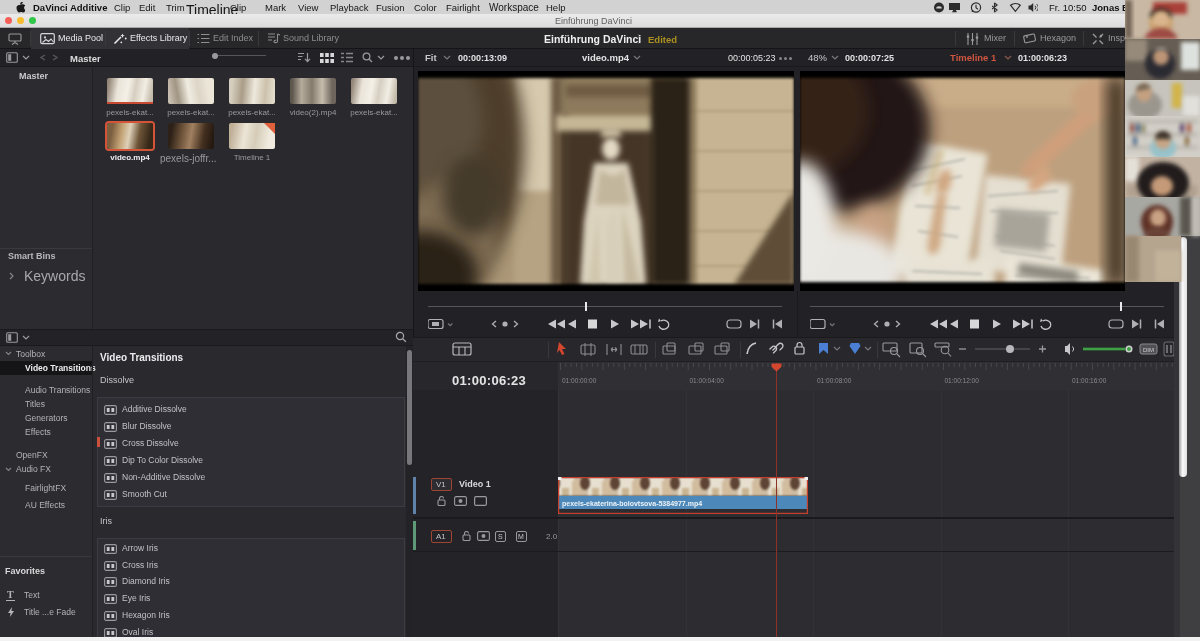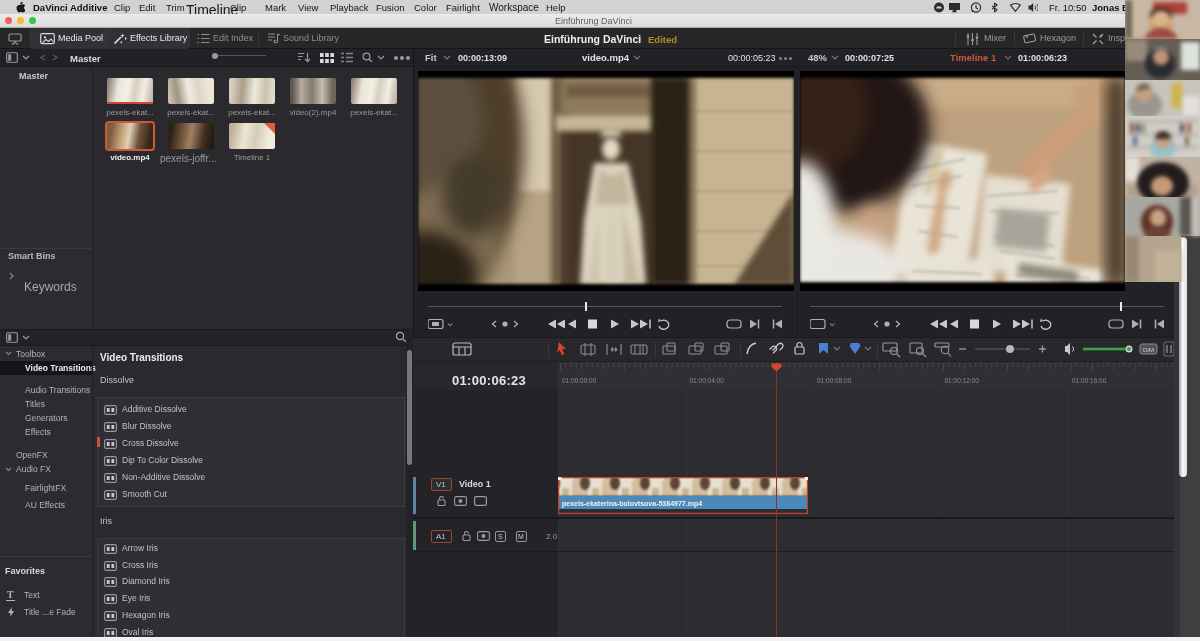--- a/index.html
+++ b/index.html
@@ -158,40 +158,40 @@
   </svg>
 <div class="tx" style="left:458px;top:53px;font-size:9px;font-weight:bold;color:#e2e2e4">00:00:13:09</div>
 <div class="tx" style="left:582px;top:52px;font-size:9.5px;font-weight:bold;color:#e2e2e4">video.mp4</div>
 <svg class="a" style="left:633px;top:55px" width="8" height="5" viewBox="0 0 8 5">
     <path d="M1 1l3 3 3-3" stroke="#77777c" stroke-width="1.2" fill="none"></path>
   </svg>
 <div class="tx" style="left:728px;top:53px;font-size:9px;font-weight:normal;color:#e2e2e4">00:00:05:23</div>
 <div class="a" style="left:779px;top:57px;width:3px;height:3px;border-radius:50%;background:#85858a"></div>
 <div class="a" style="left:784px;top:57px;width:3px;height:3px;border-radius:50%;background:#85858a"></div>
 <div class="a" style="left:789px;top:57px;width:3px;height:3px;border-radius:50%;background:#85858a"></div>
-<div class="tx" style="left:808px;top:52px;font-size:9.5px;font-weight:bold;color:#c8c8cc">48%</div>
+<div class="tx" style="left:808px;top:52px;font-size:9.5px;font-weight:normal;color:#c8c8cc">48%</div>
 <svg class="a" style="left:831px;top:55px" width="8" height="5" viewBox="0 0 8 5">
     <path d="M1 1l3 3 3-3" stroke="#77777c" stroke-width="1.2" fill="none"></path>
   </svg>
 <div class="tx" style="left:845px;top:53px;font-size:9px;font-weight:bold;color:#e2e2e4">00:00:07:25</div>
 <div class="tx" style="left:950px;top:52px;font-size:9.5px;font-weight:bold;color:#cf5540">Timeline 1</div>
 <svg class="a" style="left:1004px;top:55px" width="8" height="5" viewBox="0 0 8 5">
     <path d="M1 1l3 3 3-3" stroke="#8a5a50" stroke-width="1.2" fill="none"></path>
   </svg>
 <div class="tx" style="left:1018px;top:53px;font-size:9px;font-weight:bold;color:#e2e2e4">01:00:06:23</div>
 
 <div class="a" style="left:0;top:67px;width:92px;height:262px;background:#2b2b30"></div>
 <div class="a" style="left:92px;top:67px;width:321px;height:262px;background:#29292e"></div>
 <div class="tx" style="left:19px;top:71px;font-size:9px;font-weight:bold;color:#c9c9cc">Master</div>
 <div class="a" style="left:0;top:248px;width:92px;height:1px;background:#3a3a3e"></div>
 <div class="tx" style="left:8px;top:251px;font-size:9px;font-weight:bold;color:#b9b9bd">Smart Bins</div>
 <svg class="a" style="left:9px;top:272px" width="5" height="8" viewBox="0 0 5 8">
     <path d="M1 1l3 3-3 3" stroke="#85858a" stroke-width="1.2" fill="none"></path>
   </svg>
-<div class="tx" style="left:24px;top:280px;font-size:12px;color:#a8a8ad">Keywords</div>
+<div class="tx" style="left:24px;top:268px;font-size:14px;color:#a8a8ad">Keywords</div>
 
 <div id="thumbs">
     <div class="a" style="left: 107px; top: 78px; width: 46px; height: 26px; border-radius: 2px; overflow: hidden; background: linear-gradient(100deg, rgb(149, 136, 122) 5%, rgb(234, 228, 217) 25%, rgb(244, 240, 231) 45%, rgb(214, 206, 192) 60%, rgb(242, 238, 229) 78%, rgb(194, 185, 168) 95%);"></div>
     <div class="a" style="left: 107px; top: 102px; width: 46px; height: 2px; background: rgb(201, 74, 50);"></div>
     <div class="tx" style="left: 99px; top: 108px; width: 62px; text-align: center; font-size: 8px; color: rgb(154, 154, 159);">pexels-ekat...</div>
     <div class="a" style="left: 168px; top: 78px; width: 46px; height: 26px; border-radius: 2px; overflow: hidden; background: linear-gradient(80deg, rgb(200, 190, 176) 5%, rgb(161, 149, 131) 22%, rgb(240, 236, 225) 45%, rgb(221, 213, 198) 65%, rgb(236, 230, 217) 85%);"></div>
     <div class="tx" style="left: 160px; top: 108px; width: 62px; text-align: center; font-size: 8px; color: rgb(154, 154, 159);">pexels-ekat...</div>
     <div class="a" style="left: 229px; top: 78px; width: 46px; height: 26px; border-radius: 2px; overflow: hidden; background: linear-gradient(95deg, rgb(213, 205, 189) 8%, rgb(170, 157, 136) 30%, rgb(238, 233, 221) 55%, rgb(204, 193, 172) 78%, rgb(226, 219, 202) 95%);"></div>
     <div class="tx" style="left: 221px; top: 108px; width: 62px; text-align: center; font-size: 8px; color: rgb(154, 154, 159);">pexels-ekat...</div>
     <div class="a" style="left: 290px; top: 78px; width: 46px; height: 26px; border-radius: 2px; overflow: hidden; background: linear-gradient(90deg, rgb(94, 87, 78) 5%, rgb(181, 171, 156) 25%, rgb(132, 123, 110) 48%, rgb(198, 189, 174) 70%, rgb(110, 102, 92) 92%);"></div>

